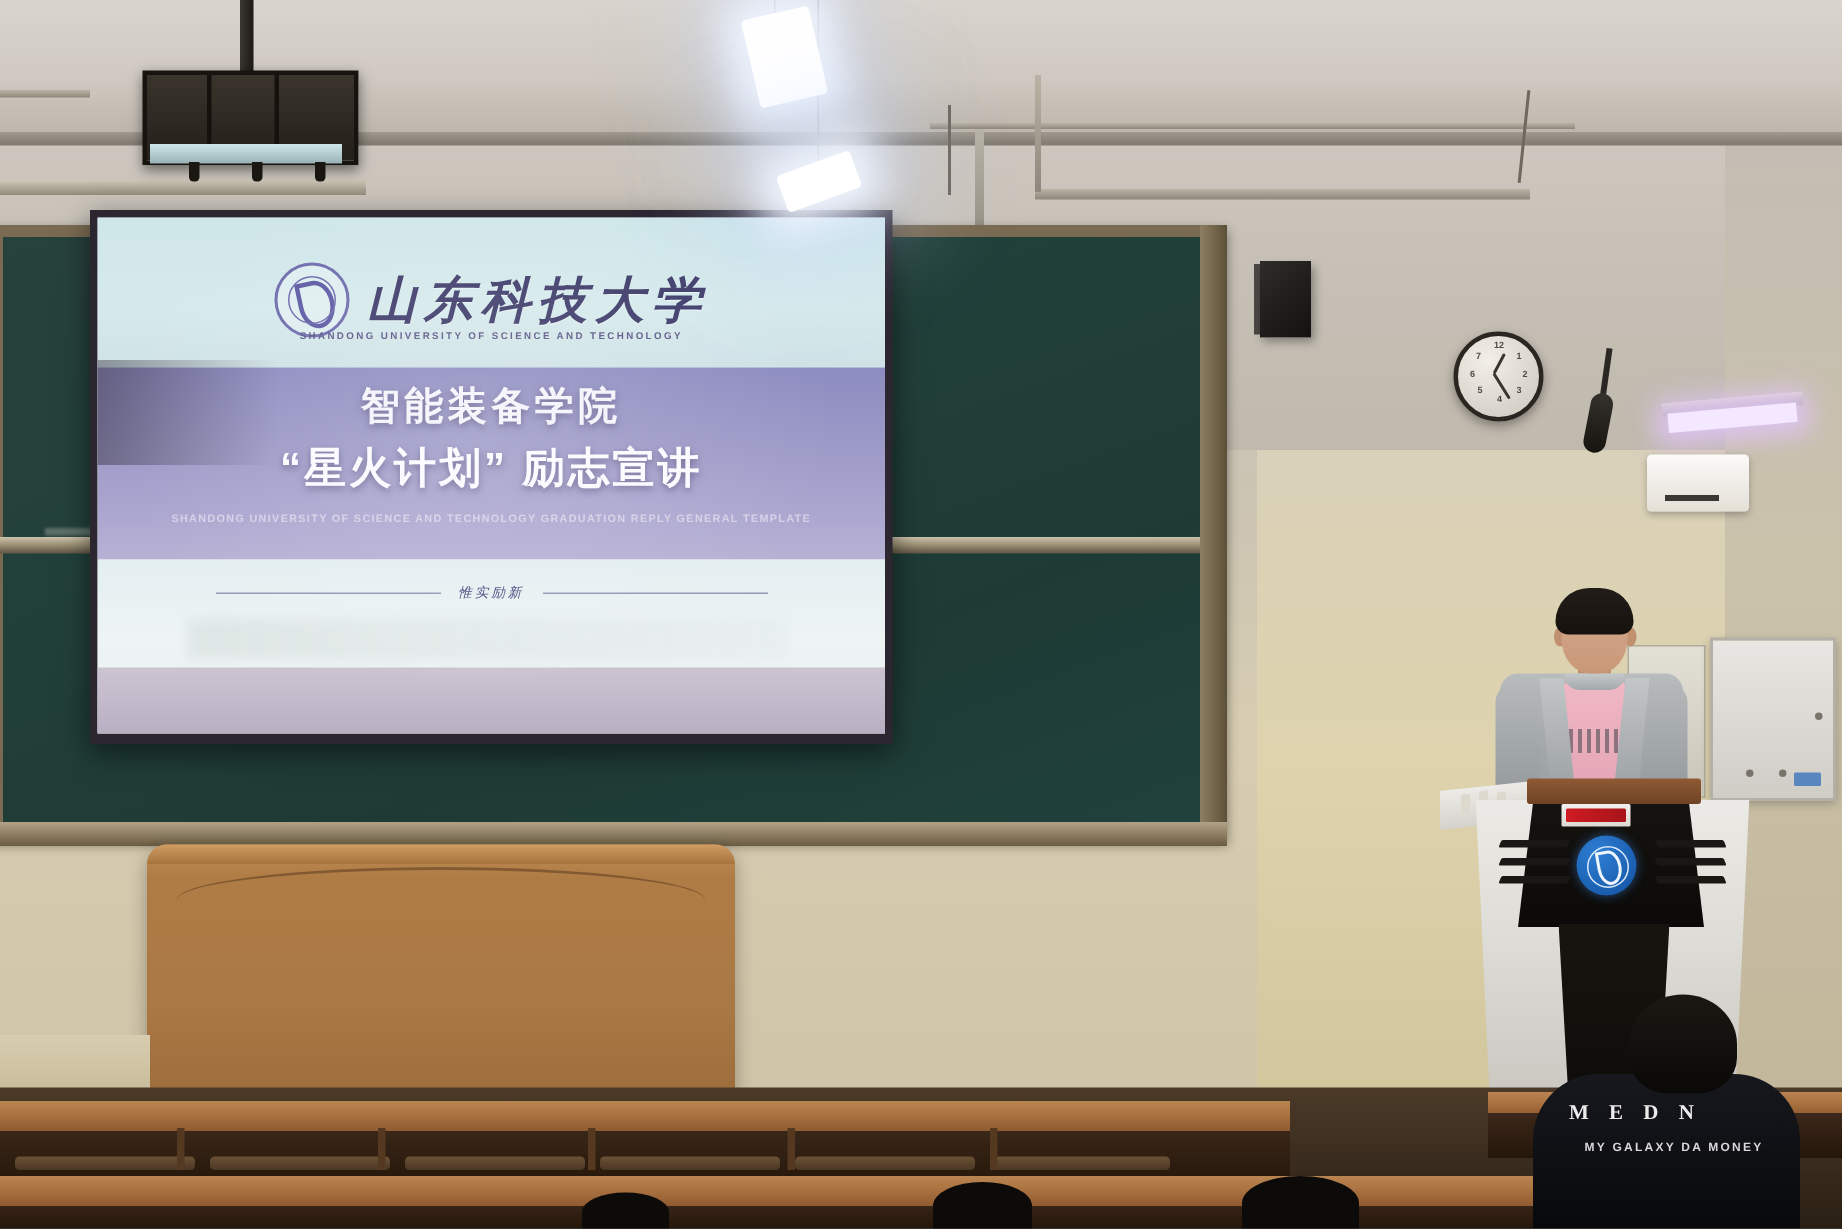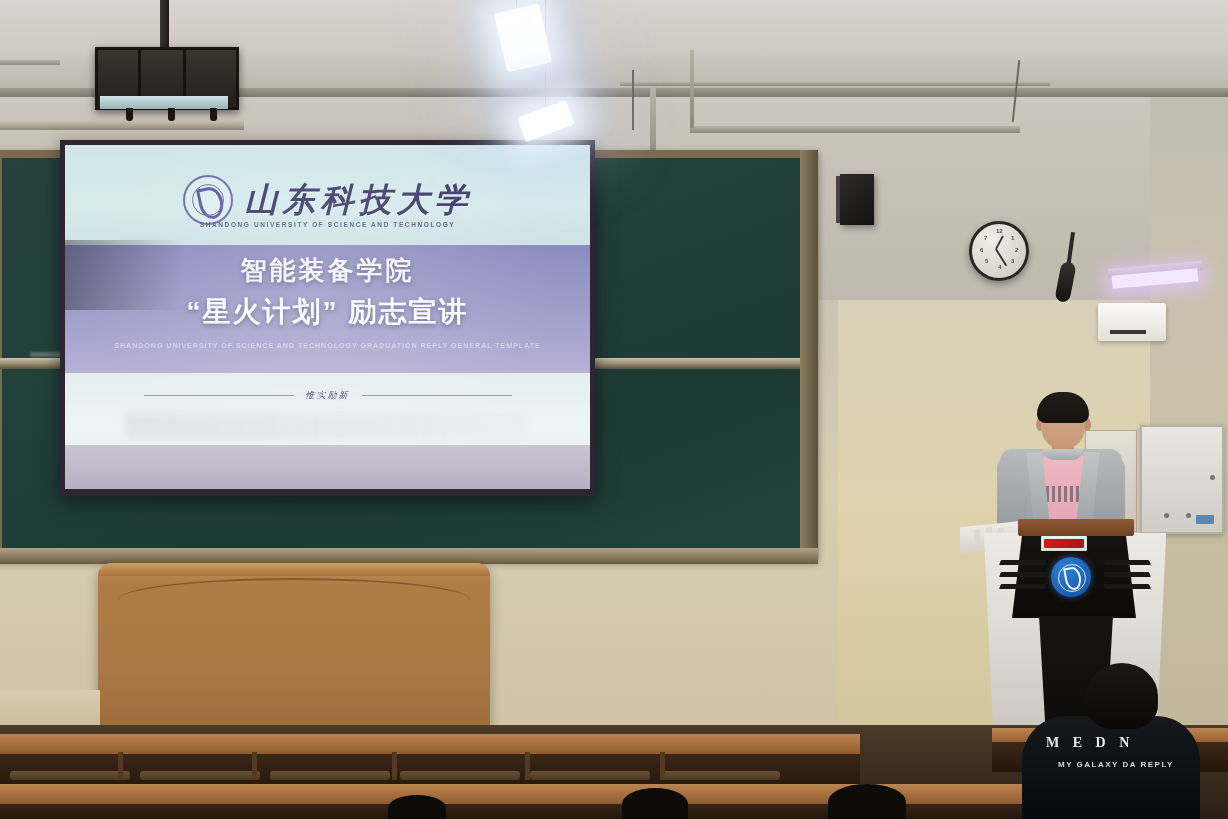--- a/index.html
+++ b/index.html
@@ -383,15 +383,15 @@
   <div class="abs desk-front" style="left:0px;top:800px;width:1040px;height:19px;"></div>
   <div class="abs desk-top" style="left:0px;top:784px;width:1040px;height:20px;"></div>
 
   <div class="silhouette" style="left:388px;top:795px;width:58px;height:26px;"></div>
   <div class="silhouette" style="left:622px;top:788px;width:66px;height:32px;"></div>
   <div class="silhouette" style="left:828px;top:784px;width:78px;height:36px;"></div>
 
   <div class="abs" id="stu-jacket"></div>
   <div class="abs" id="stu-head"></div>
   <div class="abs" id="stu-text1">M E D N</div>
-  <div class="abs" id="stu-text2">MY GALAXY DA REPLY</div>
+  <div class="abs" id="stu-text2">MY GALAXY DA MONEY</div>
 
 </div>
 
 </body></html>

